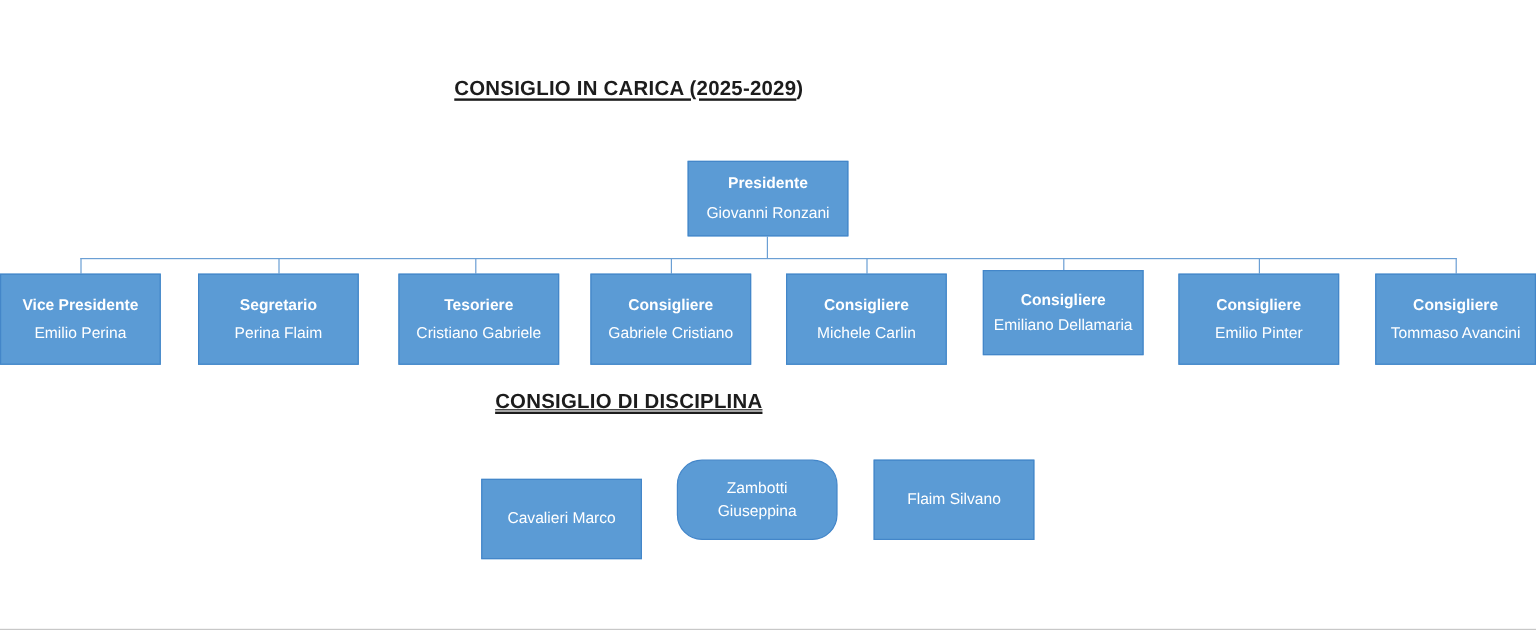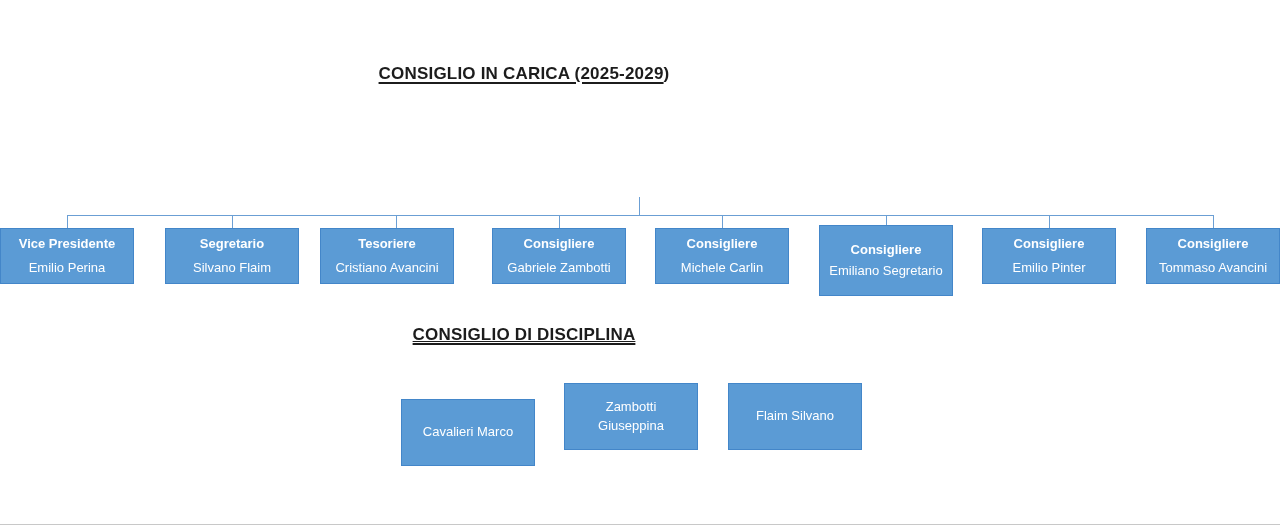--- a/index.html
+++ b/index.html
@@ -14,90 +14,94 @@
   .box { position:absolute; width:134px;
          background:var(--box-fill,#5b9bd5);
          border:1px solid var(--box-border,#4386c9);
          color:#ffffff; display:flex; flex-direction:column;
          align-items:center; justify-content:center; text-align:center;
          padding:4px 7px; font-size:13px; line-height:1.4; }
   .box .role { font-weight:bold; margin-bottom:6px; }
   .box .name { font-weight:normal; }
 
   .president { left:573px; top:134px; height:63px; }
-  .member    { top:228px; height:56px; }
+  .member    { top:228px; height:76px; }
   .disc      { top:383px; height:67px; }
 
   .line { position:absolute; background:var(--connector,#6b9fd4); }
   .v { width:1px; } .h { height:1px; }
 
   .bottom-border { position:absolute; left:0; top:524px; width:1280px; height:1px; background:#c8c8c8; }
 </style>
 </head>
 <body>
 
 <div class="canvas">
 
   <div class="section-title" style="top:64px;">
     <span class="underlined">CONSIGLIO IN CARICA (2025-2029</span><span>)</span>
   </div>
 
+  <div class="box president">
+    <div class="role">Presidente</div>
+    <div class="name">Giovanni Ronzani</div>
+  </div>
 
   <div class="line v" style="left:639px; top:197px; height:18px;"></div>
   <div class="line h" style="left:67px;  top:215px; width:1147px;"></div>
   <div class="line v" style="left:67px;   top:215px; height:13px;"></div>
   <div class="line v" style="left:232px;  top:215px; height:13px;"></div>
   <div class="line v" style="left:396px;  top:215px; height:13px;"></div>
   <div class="line v" style="left:559px;  top:215px; height:13px;"></div>
   <div class="line v" style="left:722px;  top:215px; height:13px;"></div>
   <div class="line v" style="left:886px;  top:215px; height:13px;"></div>
   <div class="line v" style="left:1049px; top:215px; height:13px;"></div>
   <div class="line v" style="left:1213px; top:215px; height:13px;"></div>
 
   <div class="box member" style="left:0px;">
     <div class="role">Vice Presidente</div>
     <div class="name">Emilio Perina</div>
   </div>
   <div class="box member" style="left:165px;align-items:center;">
     <div class="role">Segretario</div>
-    <div class="name">Silvano Flaim</div>
+    <div class="name">Perina Flaim</div>
   </div>
-  <div class="box member" style="left:320px;">
+  <div class="box member" style="left:332px;">
     <div class="role">Tesoriere</div>
-    <div class="name">Cristiano Avancini</div>
+    <div class="name">Cristiano Gabriele</div>
   </div>
   <div class="box member" style="left:492px;">
     <div class="role">Consigliere</div>
-    <div class="name">Gabriele Zambotti</div>
+    <div class="name">Gabriele Cristiano</div>
   </div>
   <div class="box member" style="left:655px;">
     <div class="role">Consigliere</div>
     <div class="name">Michele Carlin</div>
   </div>
   <div class="box member" style="left:819px; top:225px; height:71px;">
     <div class="role" style="margin-bottom:2px;">Consigliere</div>
-    <div class="name">Emiliano Segretario</div>
+    <div class="name">Emiliano Dellamaria</div>
   </div>
   <div class="box member" style="left:982px;">
     <div class="role">Consigliere</div>
     <div class="name">Emilio Pinter</div>
   </div>
   <div class="box member" style="left:1146px;">
     <div class="role">Consigliere</div>
     <div class="name">Tommaso Avancini</div>
   </div>
 
   <div class="section-title" style="top:325px;text-decoration:underline;">
     <span class="underlined">CONSIGLIO DI DISCIPLINA</span>
   </div>
 
   <div class="box disc" style="left:401px;margin-top:16px;">
     <div class="name">Cavalieri Marco</div>
   </div>
-  <div class="box disc" style="left:564px;">
+  <div class="box disc" style="left:564px;border-radius:21px;">
     <div class="name">Zambotti Giuseppina</div>
   </div>
   <div class="box disc" style="left:728px;">
     <div class="name">Flaim Silvano</div>
   </div>
 
   <div class="bottom-border"></div>
 
 </div>
 

